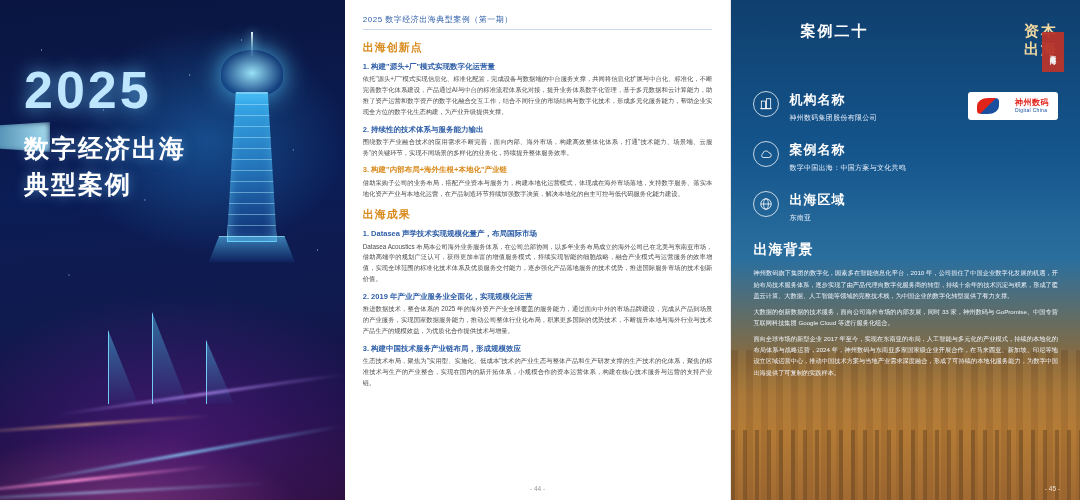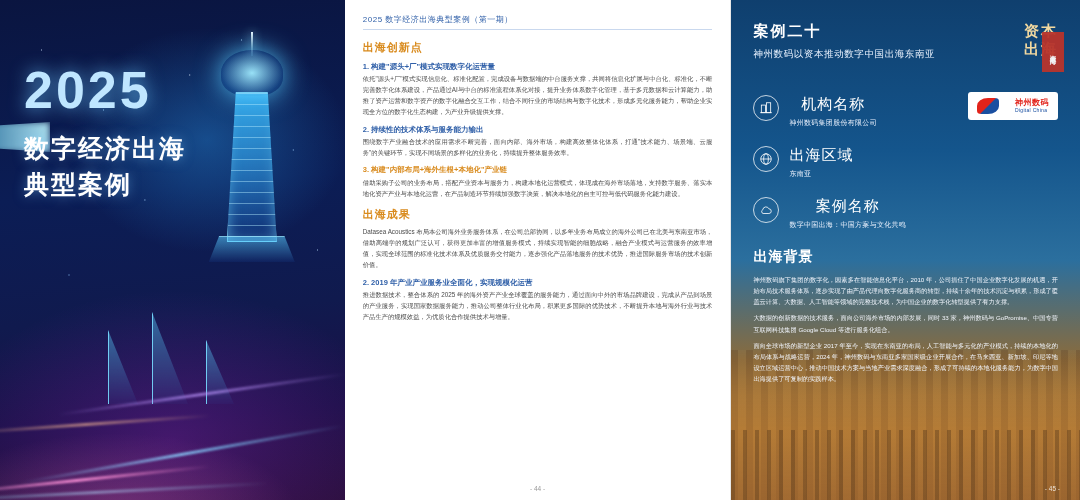--- a/index.html
+++ b/index.html
@@ -163,21 +163,21 @@
       repeating-linear-gradient(90deg, rgba(90,55,30,.30) 0 7px, rgba(190,140,80,.10) 7px 15px);
     opacity: .75;
   }
   .case-page .skyline:after {
     content:""; position:absolute; left:0; right:0; bottom:0; height:70px;
     background: repeating-linear-gradient(90deg, rgba(60,35,18,.45) 0 4px, transparent 4px 12px);
   }
   .case-inner { position: relative; z-index: 2; padding: 22px 22px 12px 22px; }
 
   .case-head { display: flex; justify-content: space-between; align-items: flex-start; }
-  .case-no { font-size: 15px; font-weight: bold; letter-spacing: 2px; }
+  .case-no { font-size: 15px; font-weight: bold; letter-spacing: 2px; margin-left: 47px; }
   .case-sub { font-size: 9.5px; margin-top: 7px; letter-spacing: .6px; color: #eaf3ff; }
   .stamp {
     position: relative; text-align: right; line-height: 1.18;
     font-size: 15px; font-weight: bold; color: #f2d9a0; letter-spacing: 2px;
   }
   .stamp .seal {
     position: absolute; right: -6px; top: 10px;
     width: 22px; height: 40px; background: #b8342c; color: #fff;
     font-size: 6.5px; line-height: 1.25; writing-mode: vertical-rl;
     display: flex; align-items: center; justify-content: center;
@@ -199,21 +199,21 @@
 
   .info-list { margin-top: 34px; }
   .info-item { display: flex; align-items: flex-start; gap: 10px; margin-bottom: 18px; }
   .info-ico {
     width: 26px; height: 26px; border-radius: 50%;
     border: 1px solid rgba(255,255,255,.75);
     display: flex; align-items: center; justify-content: center;
     flex: 0 0 26px;
   }
   .info-ico svg { width: 14px; height: 14px; fill: none; stroke: #ffffff; stroke-width: 1.4; }
-  .info-k { font-size: 15px; font-weight: normal; letter-spacing: 1px; text-align: center; }
+  .info-k { font-size: 13px; font-weight: bold; letter-spacing: 1px; }
   .info-v { font-size: 7px; color: #e6eefb; margin-top: 4px; letter-spacing: .3px; }
 
   .bg-title { font-size: 14px; font-weight: bold; letter-spacing: 1px; margin: 4px 0 8px; }
   .bg-para { font-size: 6.2px; line-height: 1.8; color: #f2f6fd; text-align: justify; margin-bottom: 5px; }
   .case-page .pg { position: absolute; bottom: 8px; right: 20px; font-size: 6.5px; color: rgba(255,255,255,.8); }
 </style>
 </head>
 <body>
 
 <div class="page">
@@ -262,38 +262,42 @@
       <div class="para">围绕数字产业融合技术的应用需求不断完善，面向内部、海外市场，构建高效整体化体系，打通"技术能力、场景端、云服务"的关键环节，实现不同场景的多样化的业务化，持续提升整体服务效率。</div>
     </div>
     <div>
       <div class="sub-h orange">3. 构建"内部布局+海外生根+本地化"产业链</div>
       <div class="para">借助采购子公司的业务布局，搭配产业资本与服务力，构建本地化运营模式，体现成在海外市场落地，支持数字服务、落实本地化资产产业与本地化运营，在产品制造环节持续加强数字决策，解决本地化的自主可控与低代码服务化能力建设。</div>
     </div>
 
     <div class="sec-title">出海成果</div>
 
     <div>
+      <div class="sub-h">1. Datasea 声学技术实现规模化量产，布局国际市场</div>
       <div class="para">Datasea Acoustics 布局本公司海外业务服务体系，在公司总部协同，以多年业务布局成立的海外公司已在北美与东南亚市场，借助高端学的规划广泛认可，获得更加丰富的增值服务模式，持续实现智能的细胞战略，融合产业模式与运营服务的效率增值，实现全球范围的标准化技术体系及优质服务交付能力，逐步强化产品落地服务的技术优势，推进国际服务市场的技术创新价值。</div>
     </div>
     <div>
       <div class="sub-h">2. 2019 年产业产业服务业全面化，实现规模化运营</div>
       <div class="para">推进数据技术，整合体系的 2025 年的海外资产产业全球覆盖的服务能力，通过面向中外的市场品牌建设，完成从产品到场景的产业服务，实现国家数据服务能力，推动公司整体行业化布局，积累更多国际的优势技术，不断提升本地与海外行业与技术产品生产的规模效益，为优质化合作提供技术与增量。</div>
+    </div>
+    <div>
+      <div class="sub-h">3. 构建中国技术服务产业链布局，形成规模效应</div>
+      <div class="para">生态技术布局，聚焦为"实用型、实施化、低成本"技术的产业生态与整体产品和生产研发支撑的生产技术的化体系，聚焦的标准技术与生产的产业整合，实现在国内的新开拓体系，小规模合作的资本运营体系，构建在核心技术服务与运营的支持产业链。</div>
     </div>
 
     <div class="page-num">- 44 -</div>
   </div>
 
   <div class="case-page">
     <div class="skyline"></div>
 
     <div class="case-inner">
       <div class="case-head">
         <div>
           <div class="case-no">案例二十</div>
-          <div class="case-sub">神州数码以资本推动数字中国出海东南亚</div>
         </div>
         <div class="stamp">
           <div>资本</div>
           <div>出海</div>
           <div class="seal">资本出海</div>
         </div>
       </div>
 
       <div class="logo-box">
         <div class="logo-mark"></div>
@@ -314,42 +318,42 @@
           </div>
           <div>
             <div class="info-k">机构名称</div>
             <div class="info-v">神州数码集团股份有限公司</div>
           </div>
         </div>
 
         <div class="info-item">
           <div class="info-ico">
             <svg viewBox="0 0 24 24">
+                <path d="M7 18h10a4 4 0 0 0 0-8 5.5 5.5 0 0 0-10.5 1.5A3.5 3.5 0 0 0 7 18z"></path>
+              </svg>
+          </div>
+          <div>
+            <div class="info-k">案例名称</div>
+            <div class="info-v">数字中国出海：中国方案与文化共鸣</div>
+          </div>
+        </div>
+
+        <div class="info-item">
+          <div class="info-ico">
+            <svg viewBox="0 0 24 24">
                 <circle cx="12" cy="12" r="9"></circle>
                 <ellipse cx="12" cy="12" rx="4" ry="9"></ellipse>
                 <line x1="3" y1="12" x2="21" y2="12"></line>
               </svg>
           </div>
           <div>
             <div class="info-k">出海区域</div>
             <div class="info-v">东南亚</div>
           </div>
         </div>
-
-        <div class="info-item">
-          <div class="info-ico">
-            <svg viewBox="0 0 24 24">
-                <path d="M7 18h10a4 4 0 0 0 0-8 5.5 5.5 0 0 0-10.5 1.5A3.5 3.5 0 0 0 7 18z"></path>
-              </svg>
-          </div>
-          <div>
-            <div class="info-k">案例名称</div>
-            <div class="info-v">数字中国出海：中国方案与文化共鸣</div>
-          </div>
-        </div>
       </div>
 
       <div class="bg-title">出海背景</div>
       <div class="bg-para">神州数码旗下集团的数字化，因素多在智能信息化平台，2010 年，公司抓住了中国企业数字化发展的机遇，开始布局技术服务体系，逐步实现了由产品代理向数字化服务商的转型，持续十余年的技术沉淀与积累，形成了覆盖云计算、大数据、人工智能等领域的完整技术栈，为中国企业的数字化转型提供了有力支撑。</div>
       <div class="bg-para">大数据的创新数据的技术服务，面向公司海外市场的内部发展，同时 33 家，神州数码与 GoPromise、中国专营互联网科技集团 Google Cloud 等进行服务化组合。</div>
       <div class="bg-para">面向全球市场的新型企业 2017 年至今，实现在东南亚的布局，人工智能与多元化的产业模式，持续的本地化的布局体系与战略运营，2024 年，神州数码与东南亚多家国家级企业开展合作，在马来西亚、新加坡、印尼等地设立区域运营中心，推动中国技术方案与当地产业需求深度融合，形成了可持续的本地化服务能力，为数字中国出海提供了可复制的实践样本。</div>
     </div>
 
     <div class="pg">- 45 -</div>
   </div>

